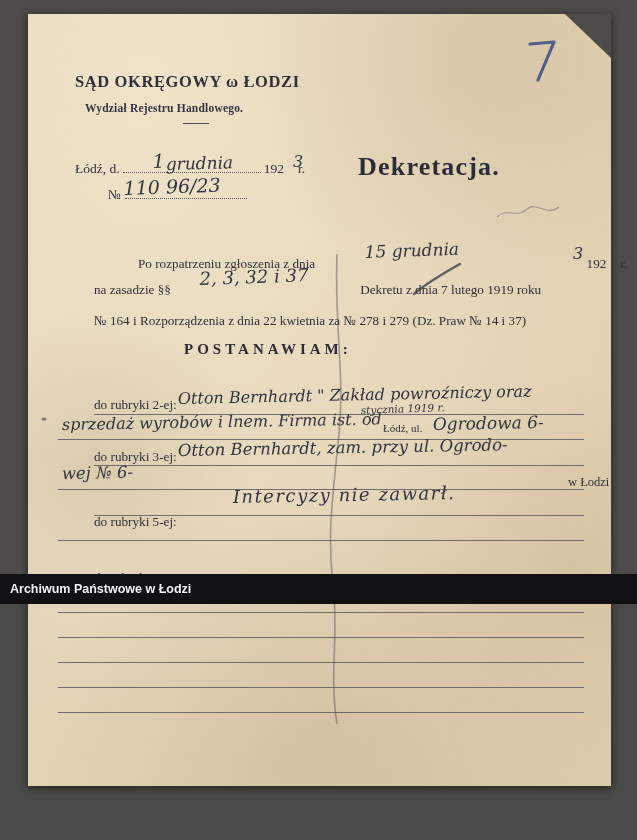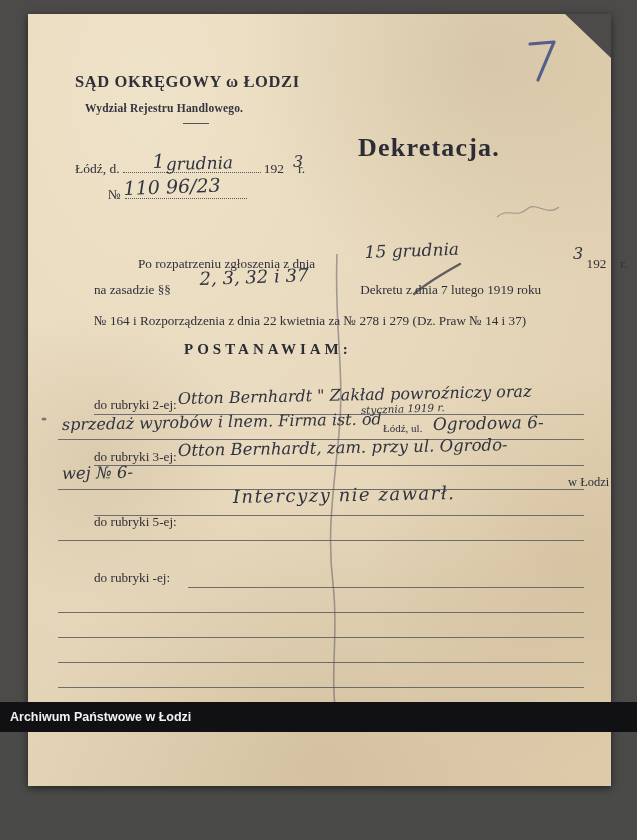--- a/index.html
+++ b/index.html
@@ -10,21 +10,21 @@
   body {
     width: 637px;
     height: 840px;
     overflow: hidden;
     font-family: "Liberation Serif", serif;
   }
 
   #viewer {
     position: relative;
     width: 637px;
-    height: 732px;
+    height: 604px;
     background: #4c4b49;
   }
 
   
   #page {
     position: absolute;
     left: 28px;
     top: 14px;
     width: 583px;
     height: 772px;
@@ -97,21 +97,21 @@
     width: 26px;
     height: 0;
     border-top: 1px solid #53535c;
     margin: 9px 0 0 108px;
   }
 
   
   #title {
     position: absolute;
     left: 330px;
-    top: 119px;
+    top: 138px;
     font-family: "Liberation Serif", serif;
     font-weight: bold;
     font-size: 26px;
     letter-spacing: 1.2px;
     color: #2c2c36;
   }
 
   
   #placeline {
     position: absolute;

